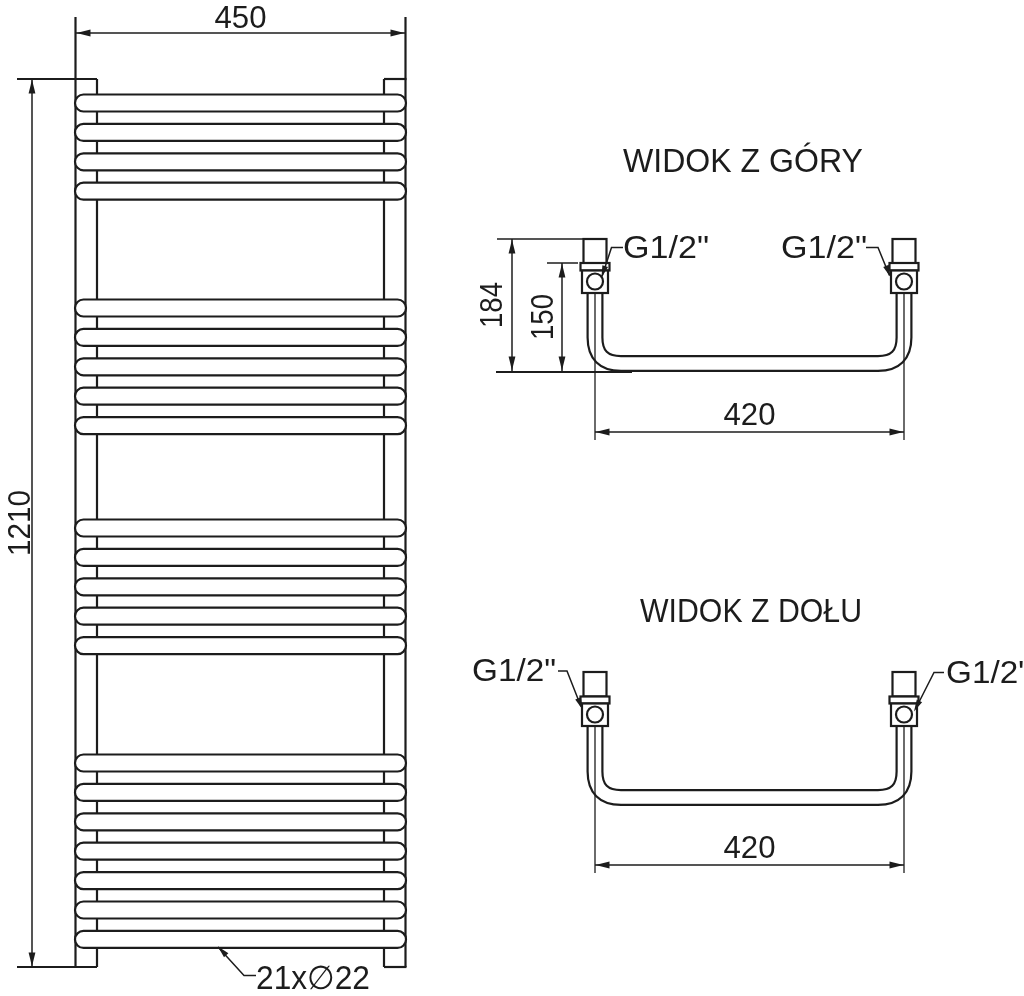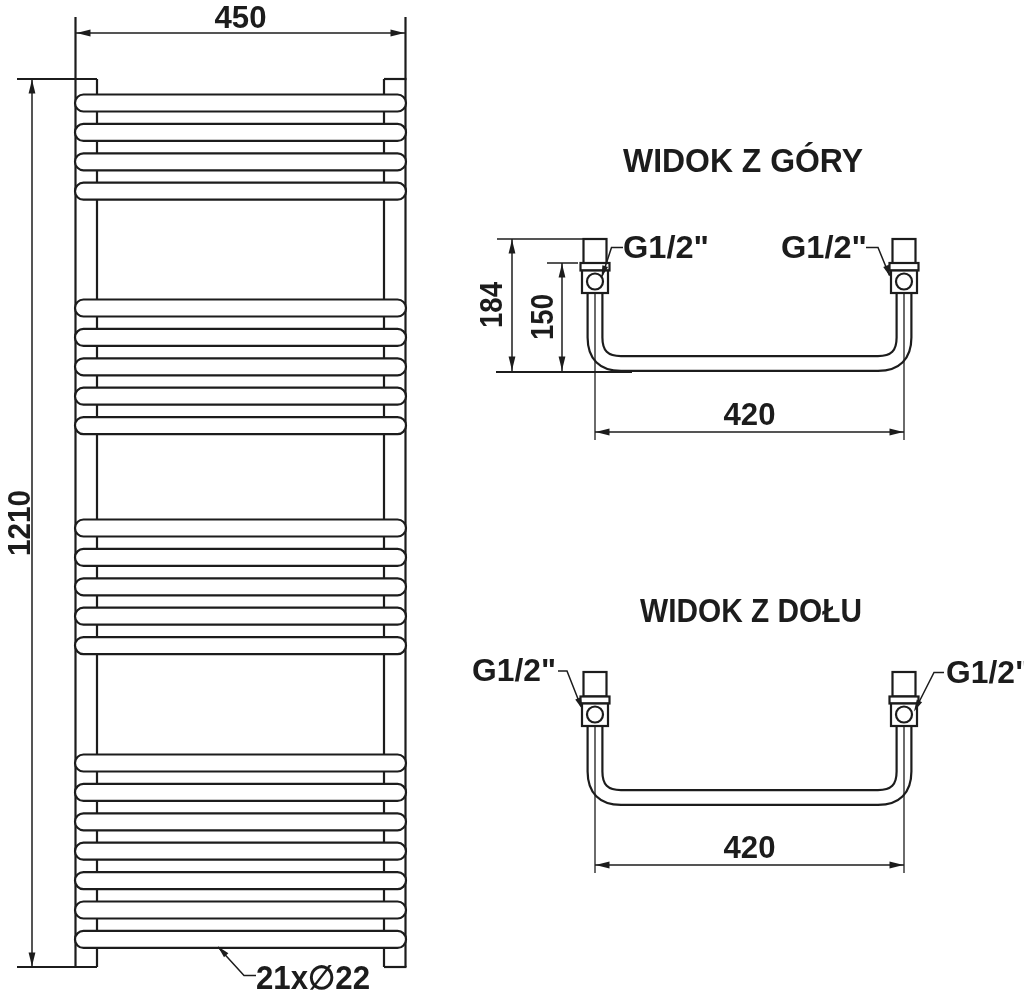--- a/index.html
+++ b/index.html
@@ -1,17 +1,17 @@
 <!DOCTYPE html>
 <html style="--line: #1c1c1c; --bg: #ffffff;"><head>
 <meta charset="utf-8">
 <style>
   :root { --line:#1c1c1c; --bg:#ffffff; }
   html,body { margin:0; padding:0; background:var(--bg); }
-  .stage { width:816px; height:996px; position:relative; background:var(--bg);font-weight:bold; }
+  .stage { width:816px; height:996px; position:relative; background:var(--bg); }
   svg { display:block; }
   .obj  { stroke:var(--line); stroke-width:2.2; fill:none; }
   .objf { stroke:var(--line); stroke-width:2.2; fill:#ffffff; }
   .dim  { stroke:var(--line); stroke-width:1.5; fill:none; }
   .thin { stroke:var(--line); stroke-width:1.3; fill:none; }
   .arr  { fill:var(--line); stroke:none; }
   .tube-out { stroke:var(--line); stroke-width:17; fill:none; }
   .tube-in  { stroke:#ffffff; stroke-width:12.6; fill:none; }
   text { font-family:"Liberation Sans", sans-serif; fill:var(--line); }
   .dimtxt  { font-size:32px; }

